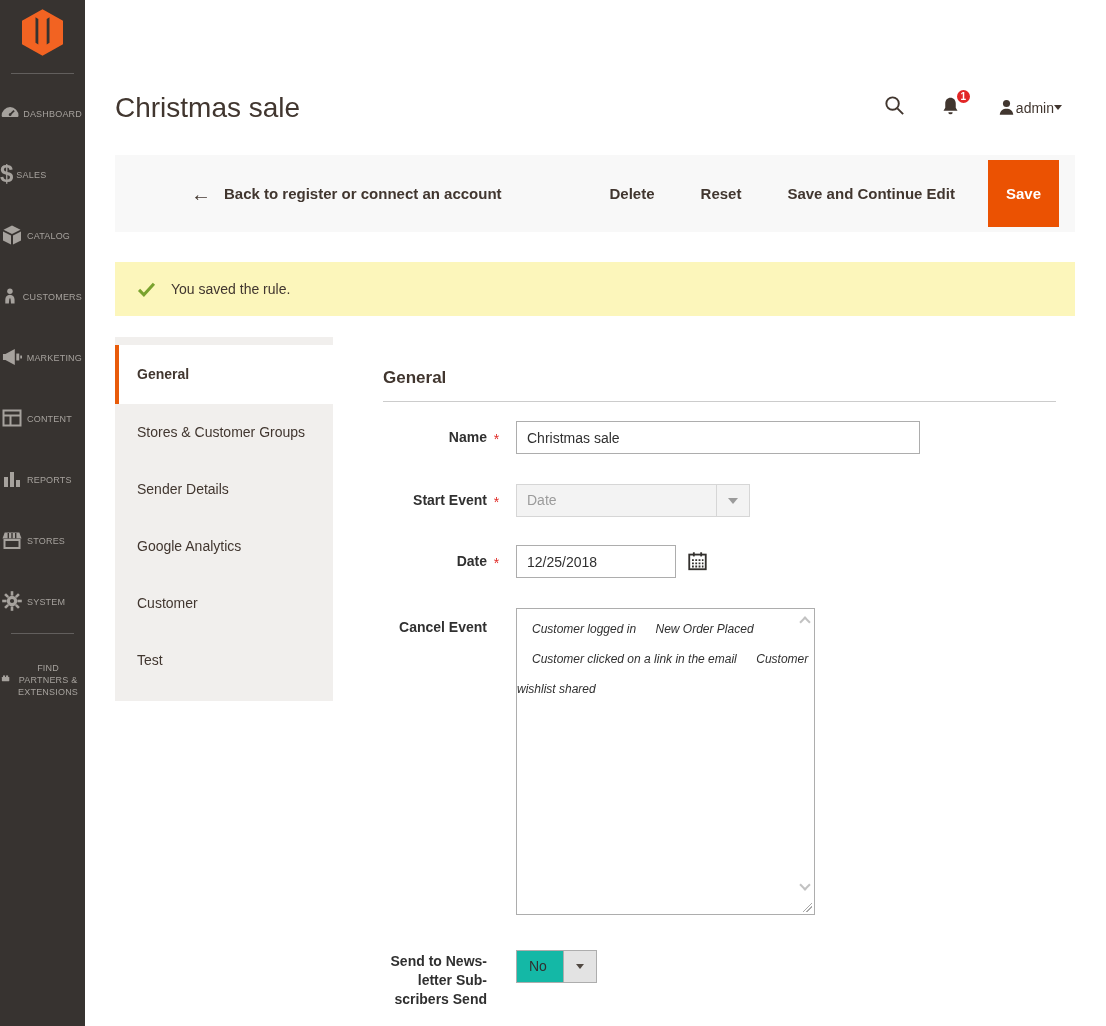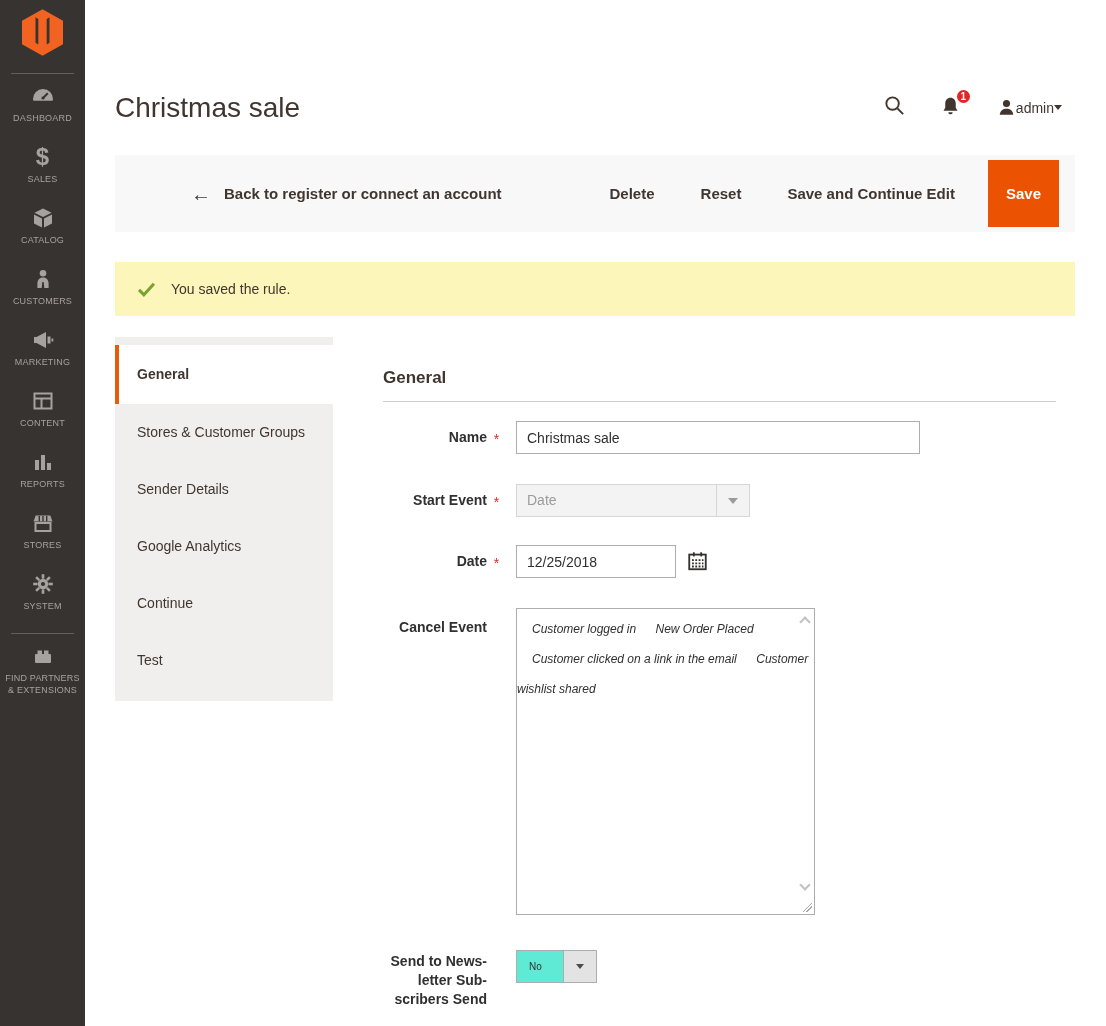--- a/index.html
+++ b/index.html
@@ -5,21 +5,21 @@
   * { margin:0; padding:0; box-sizing:border-box; }
   html,body { width:1106px; height:1026px; background:#fff;
     font-family:"Liberation Sans","DejaVu Sans",sans-serif; color:#41362f; overflow:hidden; }
   .stage { position:relative; width:1106px; height:1026px; }
 
   
   .sidebar { position:absolute; left:0; top:0; width:85px; height:1026px; background:#373330; z-index:5; }
   .logo-wrap { padding-top:9px; text-align:center; }
   .side-divider { height:1px; background:rgba(255,255,255,0.22); margin:13px 11px 6px; }
   .side-divider.lower { margin:4px 11px 6px; }
-  .nav-item { height:61px; display:flex; flex-direction:column; align-items:center; justify-content:flex-start;
+  .nav-item { height:61px; display:flex; flex-direction:row; align-items:center; justify-content:flex-start;
     padding-top:4px; cursor:pointer; }
   .nav-item svg { display:block; }
   .nav-label { margin-top:4px; font-size:9px; letter-spacing:.2px; color:#a6a29d; text-align:center; line-height:1.35; padding:0 3px; }
   .nav-item.tall { height:72px; }
   .dollar { font-size:24px; font-weight:bold; color:#a6a29d; line-height:24px; height:24px; }
 
   
   .page-title { position:absolute; left:115px; top:92px; font-size:28px; font-weight:400; color:#41362f; }
   .header-actions { position:absolute; top:94px; right:44px; display:flex; align-items:center; }
   .hicon { cursor:pointer; }
@@ -80,22 +80,22 @@
   .tri { width:0; height:0; border-left:5px solid transparent; border-right:5px solid transparent; border-top:6px solid #9b9b9b; }
 
   .multiselect { position:relative; width:299px; height:307px; border:1px solid #adadad; background:#fff; padding-top:5px; }
   .ms-option { height:30px; line-height:30px; padding-left:15px; font-size:12px; color:#303030; cursor:pointer;font-style:italic; }
   .chev { position:absolute; right:5px; width:8px; height:8px; border-left:2px solid #c2c2c2; border-top:2px solid #c2c2c2; cursor:pointer; }
   .chev.up { top:9px; transform:rotate(45deg); }
   .chev.down { bottom:25px; transform:rotate(225deg); }
   .grip { position:absolute; right:2px; bottom:2px; width:9px; height:9px; cursor:nwse-resize;
     background:linear-gradient(135deg, transparent 0 46%, #a9a9a9 46% 54%, transparent 54% 66%, #a9a9a9 66% 74%, transparent 74%); }
 
-  .sel-small { position:relative; width:81px; height:33px; background:#5eead4; border:1px solid #adadad;
-    font-size:10px; color:#303030; line-height:31px; padding-left:12px; }
+  .sel-small { position:relative; width:81px; height:33px; background:#14b8a6; border:1px solid #adadad;
+    font-size:14px; color:#303030; line-height:31px; padding-left:12px; }
   .sel-small .sel-arrow-seg { width:33px; background:#e3e3e3; border-left:1px solid #adadad; }
   .sel-small .tri { border-top-color:#514943; border-left-width:4px; border-right-width:4px; border-top-width:5px; }
 </style>
 </head>
 <body>
 
 <div class="stage">
 
   <aside class="sidebar">
     <div class="logo-wrap">
@@ -250,21 +250,21 @@
       <path d="M3.5 12.5l5.5 5.5L20.5 5.5"></path>
     </svg>
     <span class="message-text">You saved the rule.</span>
   </div>
 
   <nav class="tabs">
     <div class="tab active">General</div>
     <div class="tab">Stores &amp; Customer Groups</div>
     <div class="tab">Sender Details</div>
     <div class="tab">Google Analytics</div>
-    <div class="tab">Continue</div>
+    <div class="tab">Customer</div>
     <div class="tab">Test</div>
   </nav>
 
   <section class="form">
     <h2 class="section-head">General</h2>
 
     <div class="frow row-name">
       <span class="f-label">Name</span>
       <span class="f-star">*</span>
       <span class="f-field">

